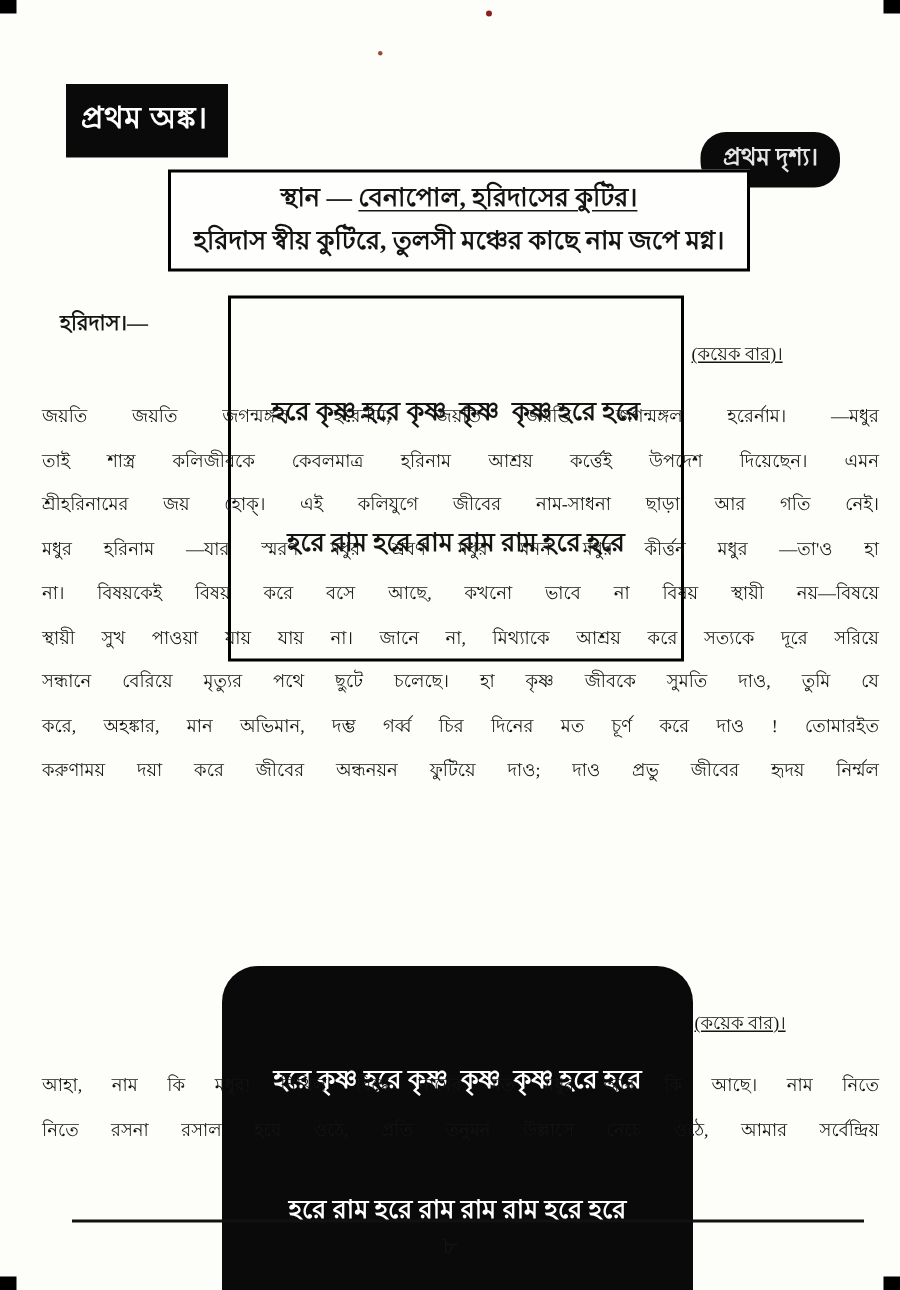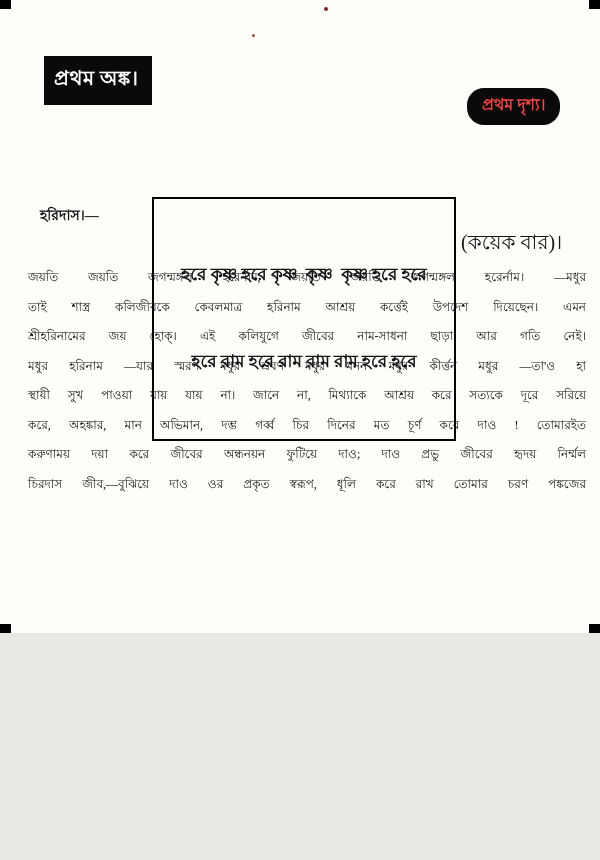--- a/index.html
+++ b/index.html
@@ -1,35 +1,35 @@
 <!DOCTYPE html>
 <html lang="bn"><head>
 <meta charset="utf-8">
 <style>
   html,body { margin:0; padding:0; background:#e8e8e4; }
   .page {
-    position:relative; width:600px; height:633px; margin:0 auto;
+    position:relative; width:600px; height:860px; margin:0 auto;
     background:#fdfdfa; color:#141414; overflow:hidden;
     font-family:"Liberation Serif","DejaVu Serif",serif;
   }
   .corner { position:absolute; background:#000; width:11px; height:9px; }
   .corner.tl{left:0;top:0} .corner.tr{right:0;top:0}
   .corner.bl{left:0;bottom:0} .corner.br{right:0;bottom:0}
   .speck { position:absolute; border-radius:50%; }
   .speck.s1 { left:324px; top:7px; width:4px; height:4px; background:#8c1f1f; }
   .speck.s2 { left:252px; top:34px; width:3px; height:3px; background:#9a4a3a; }
 
   .act-badge {
     position:absolute; left:44px; top:56px;
     background:#0a0a0a; color:#fff; font-weight:bold; font-size:20px;
     padding:7px 14px 9px 10px; letter-spacing:0.5px;
   }
   .scene-badge {
     position:absolute; left:467px; top:88px;
-    background:#0a0a0a; color:#ef4444; font-weight:bold; font-size:16px;
+    background:#0a0a0a; color:#e5e5e5; font-weight:bold; font-size:16px;
     padding:4px 15px 6px; border-radius:17px;
   }
   .location-box {
     position:absolute; left:112px; top:113px; width:388px;
     border:2px solid #000; background:#fefefc; box-sizing:border-box;
     text-align:center; font-weight:bold; font-size:17px; line-height:29px;
     padding:2px 4px 4px;
   }
   .location-box .underlined { text-decoration:underline; text-underline-offset:3px; }
 
@@ -42,21 +42,21 @@
     border:2px solid #000; box-sizing:border-box;
     text-align:center; font-weight:bold; font-size:17px; line-height:29px;
     padding:3px 6px 5px; white-space:pre-wrap;
   }
   .mantra-pill {
     position:absolute; left:148px; top:644px; width:314px;
     background:#0a0a0a; color:#fff; box-sizing:border-box;
     border-radius:24px; text-align:center; font-weight:bold;
     font-size:17px; line-height:29px; padding:3px 10px 5px; white-space:pre-wrap;
   }
-  .repeat-note { position:absolute; font-size:20px; }
+  .repeat-note { position:absolute; font-size:12px;text-decoration:underline; }
   .repeat-note.r1 { left:461px; top:227px; }
   .repeat-note.r2 { left:463px; top:673px; }
 
   .para { position:absolute; left:28px; width:558px; font-size:12px; }
   .para .line {
     line-height:29.5px; text-align:justify; text-align-last:justify;
     white-space:normal;
   }
   .para .line.last { text-align-last:left; }
   .para.p1 { top:263px; }
@@ -80,46 +80,52 @@
   <div class="corner tr"></div>
   <div class="corner bl"></div>
   <div class="corner br"></div>
   <div class="speck s1"></div>
   <div class="speck s2"></div>
 
   <div class="act-badge">প্রথম অঙ্ক।</div>
 
   <div class="scene-badge">প্রথম দৃশ্য।</div>
 
+  <div class="location-box">
+    <div><span>স্থান — </span><span class="underlined">বেনাপোল, হরিদাসের কুটির।</span></div>
+    <div>হরিদাস স্বীয় কুটিরে, তুলসী মঞ্চের কাছে নাম জপে মগ্ন।</div>
+  </div>
 
   <div class="speaker">হরিদাস।—</div>
 
   <div class="mantra-box">
     <div>হরে কৃষ্ণ হরে কৃষ্ণ  কৃষ্ণ  কৃষ্ণ হরে হরে</div>
     <div>হরে রাম হরে রাম রাম রাম হরে হরে</div>
   </div>
   <div class="repeat-note r1">(কয়েক বার)।</div>
 
   <div class="para p1">
     <div class="line">জয়তি জয়তি জগন্মঙ্গল হরের্নাম, জয়তি জয়তি জগন্মঙ্গল হরের্নাম। —মধুর</div>
     <div class="line">তাই শাস্ত্র কলিজীবকে কেবলমাত্র হরিনাম আশ্রয় কর্ত্তেই উপদেশ দিয়েছেন। এমন</div>
     <div class="line">শ্রীহরিনামের জয় হোক্। এই কলিযুগে জীবের নাম-সাধনা ছাড়া আর গতি নেই।</div>
     <div class="line">মধুর হরিনাম —যার স্মরণ মধুর শ্রবণ মধুর মনন মধুর কীর্ত্তন মধুর —তা'ও হা</div>
+    <div class="line">না। বিষয়কেই বিষয় করে বসে আছে, কখনো ভাবে না বিষয় স্থায়ী নয়—বিষয়ে</div>
     <div class="line">স্থায়ী সুখ পাওয়া যায় যায় না। জানে না, মিথ্যাকে আশ্রয় করে সত্যকে দূরে সরিয়ে</div>
+    <div class="line">সন্ধানে বেরিয়ে মৃত্যুর পথে ছুটে চলেছে। হা কৃষ্ণ জীবকে সুমতি দাও, তুমি যে</div>
     <div class="line">করে, অহঙ্কার, মান অভিমান, দম্ভ গর্ব্ব চির দিনের মত চূর্ণ করে দাও ! তোমারইত</div>
     <div class="line">করুণাময় দয়া করে জীবের অন্ধনয়ন ফুটিয়ে দাও; দাও প্রভু জীবের হৃদয় নির্ম্মল</div>
-    <div class="line">চিরদাস জীব,—বুঝিয়ে দাও ওর প্রকৃত স্বরূপ, ধূলি করে রাখ তোমার চরণ পঙ্কজের</div>
   </div>
 
   <div class="mantra-pill">
     <div>হরে কৃষ্ণ হরে কৃষ্ণ  কৃষ্ণ  কৃষ্ণ হরে হরে</div>
     <div>হরে রাম হরে রাম রাম রাম হরে হরে</div>
   </div>
   <div class="repeat-note r2">(কয়েক বার)।</div>
 
   <div class="para p2">
     <div class="line">আহা, নাম কি মধুর! নিখিল বিশ্বে নামের মত মধুর আর কি আছে। নাম নিতে</div>
+    <div class="line">নিতে রসনা রসাল হয়ে ওঠে, প্রতি তনুমন উল্লাসে নেচে ওঠে, আমার সর্বেন্দ্রিয়</div>
   </div>
 
   <div class="footer-rule"></div>
   <div class="page-number">৮</div>
 
 </div>
 
 </body></html>

